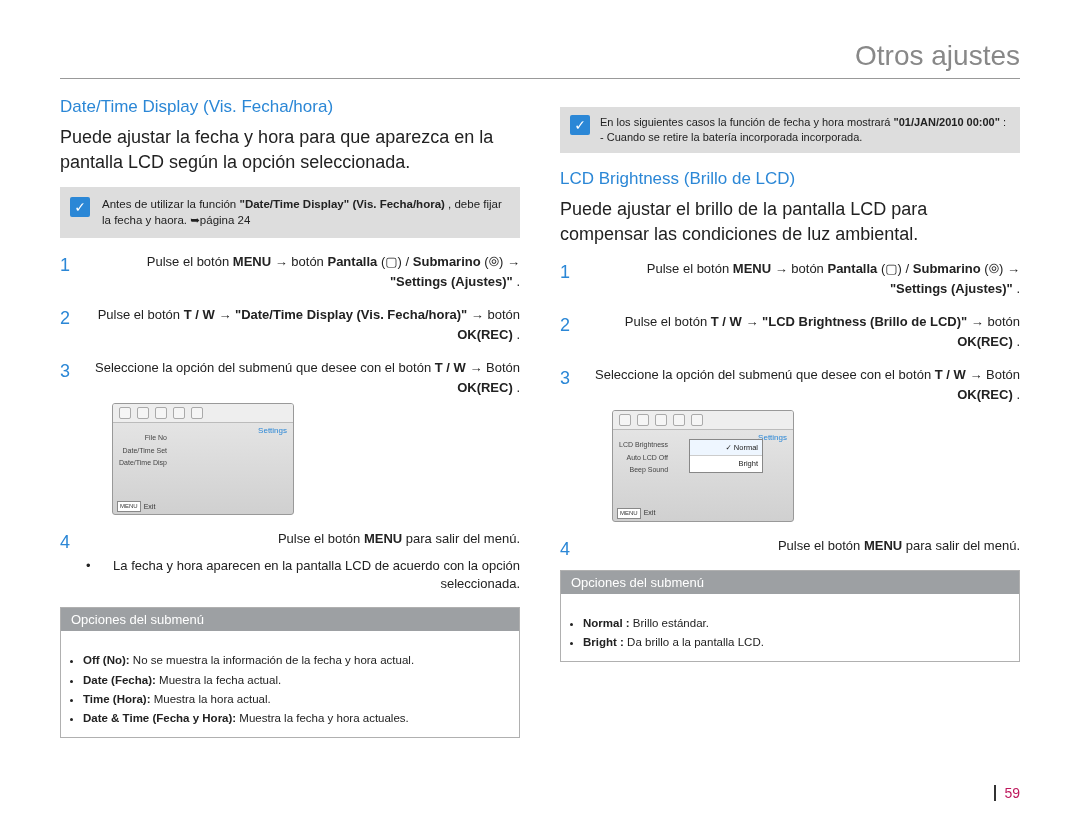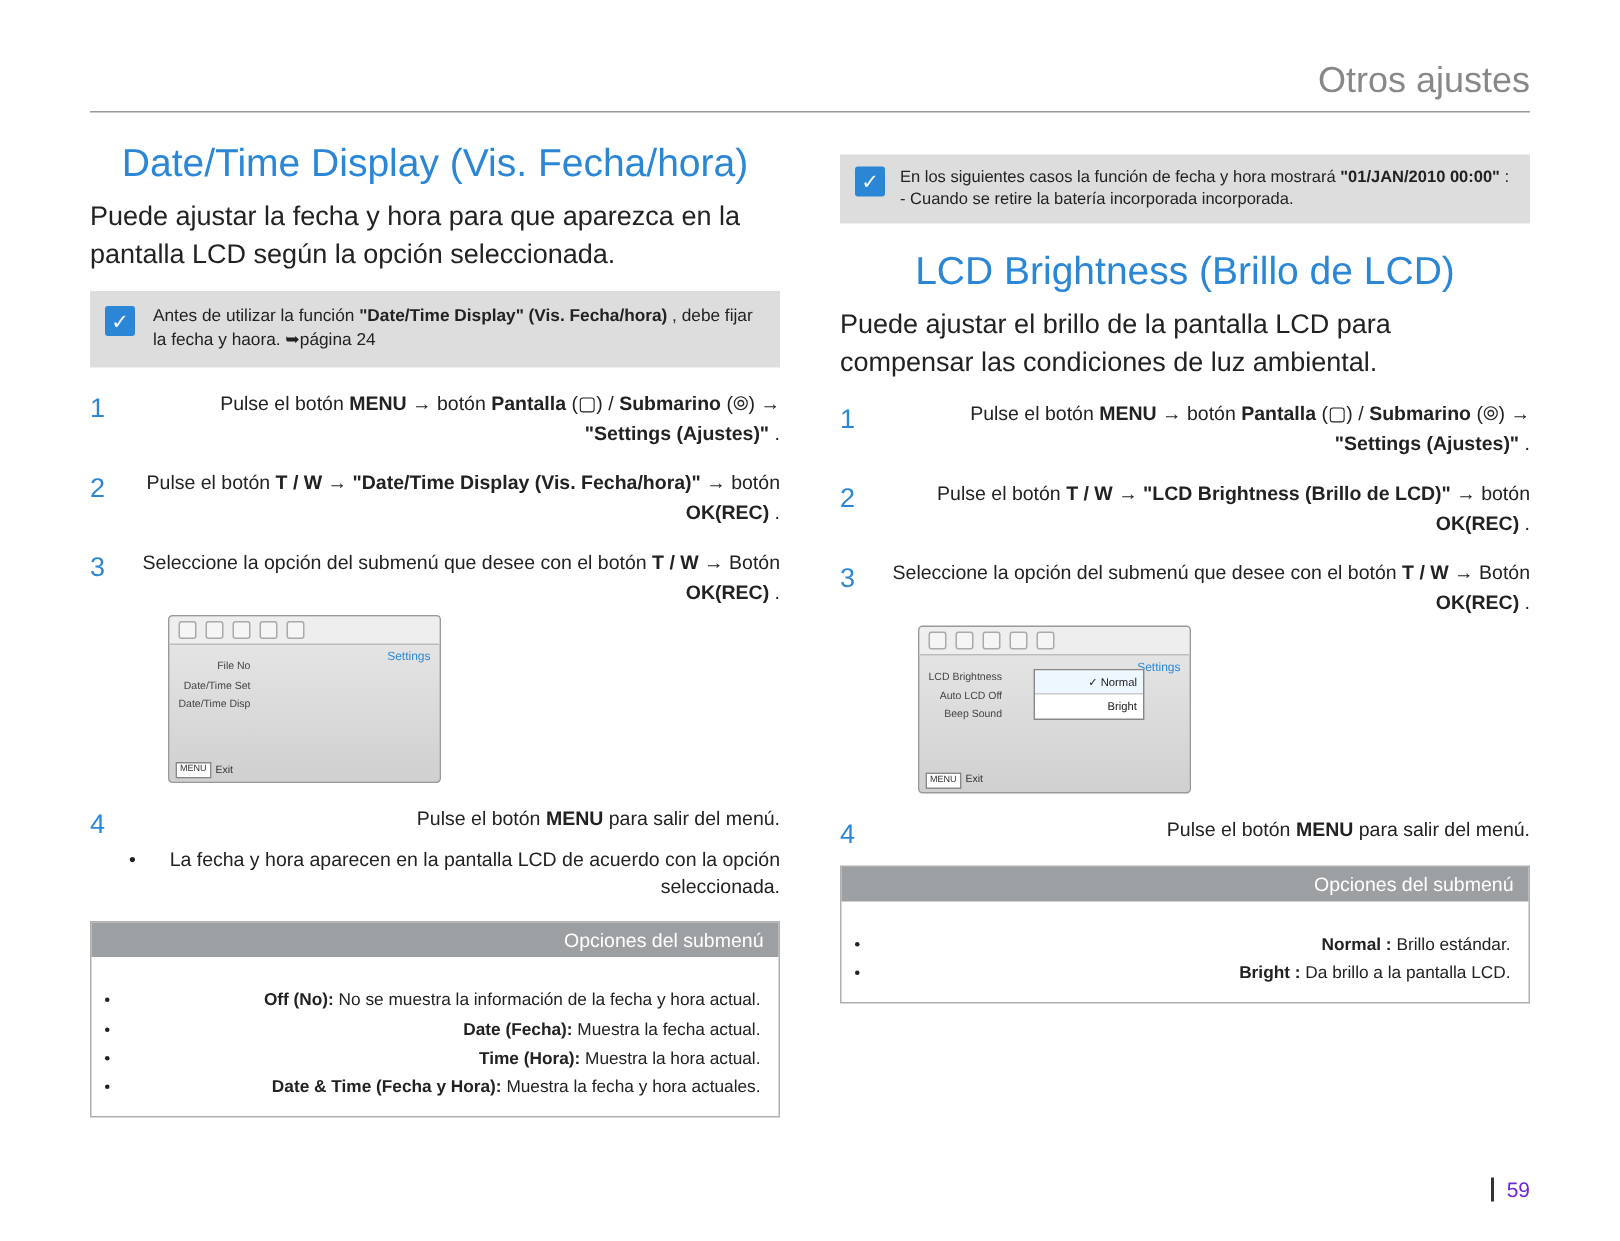--- a/index.html
+++ b/index.html
@@ -13,41 +13,40 @@
   }
   .page {
     box-sizing: border-box;
     width: 1080px;
     height: 827px;
     padding: 40px 60px 30px 60px;
     position: relative;
   }
   .header-title {
     text-align: right;
-    font-size: 24px;
+    font-size: 28px;
     color: #888;
     font-weight: 400;
     border-bottom: 1px solid #999;
     padding-bottom: 6px;
     margin-bottom: 18px;
   }
   .columns {
     display: flex;
     gap: 40px;
   }
   .col {
     flex: 1;
     min-width: 0;
   }
   .section-h {
-    font-size: 26px;
+    font-size: 17px;
     color: #2b87d6;
     font-weight: 400;
     margin: 0 0 8px 0;
-    text-align: center;
   }
   .intro {
     font-size: 18px;
     line-height: 1.4;
     margin-bottom: 12px;
   }
   .note-box {
     background: #ddd;
     padding: 10px 12px 10px 42px;
     position: relative;
@@ -160,21 +159,20 @@
     display:flex;align-items:center;gap:3px;
   }
   .screen-bottom .menubtn{
     display:inline-block;border:1px solid #888;background:#fff;padding:0 2px;font-size:6px;
   }
 
   .submenu-box {
     border: 1px solid #b0b0b0;
     margin-top: 10px;
     font-size: 12px;
-    text-align: right;
   }
   .submenu-box .sm-head {
     background: #9da0a3;
     color: #fff;
     padding: 4px 10px;
     font-size: 13px;
   }
   .submenu-box ul {
     margin: 21px 12px 10px 22px;
     padding: 0;
@@ -190,21 +188,21 @@
     padding: 8px 10px 8px 40px;
     margin-bottom: 16px;
   }
   .note-box.right .check-icon{top:8px;}
 
   .page-num {
     position: absolute;
     right: 60px;
     bottom: 26px;
     font-size: 14px;
-    color: #6d28d9;
+    color: #be185d;
     border-left: 2px solid #333;
     padding-left: 8px;
   }
 </style>
 </head>
 <body>
 
 <div class="page">
 
   <div class="header-title">Otros ajustes</div>

